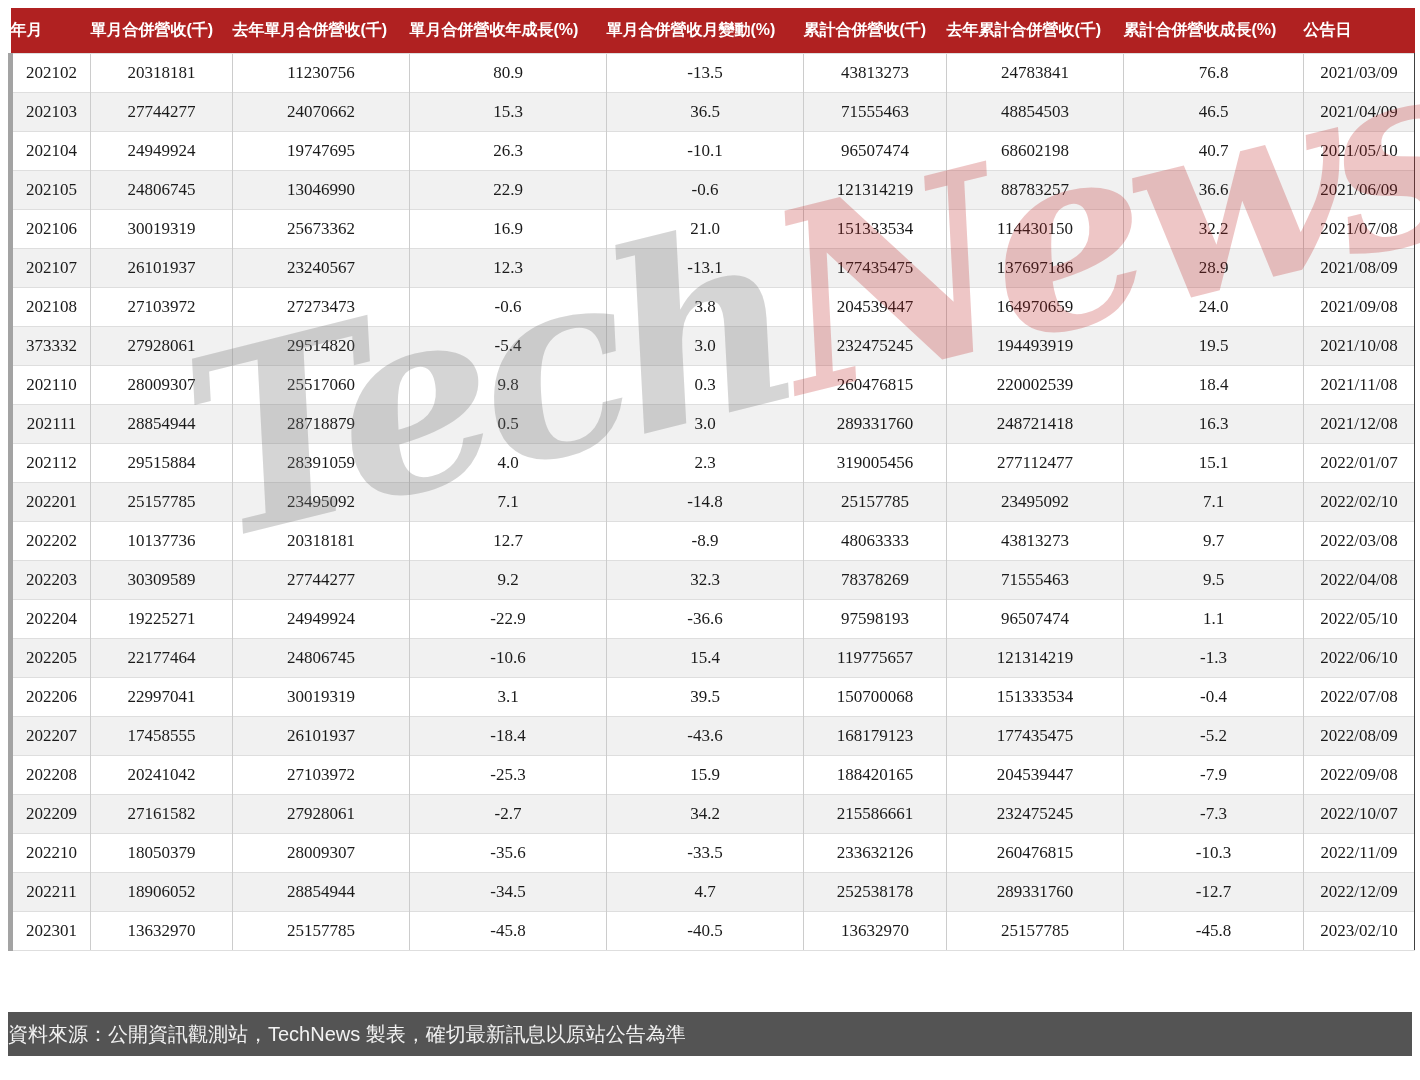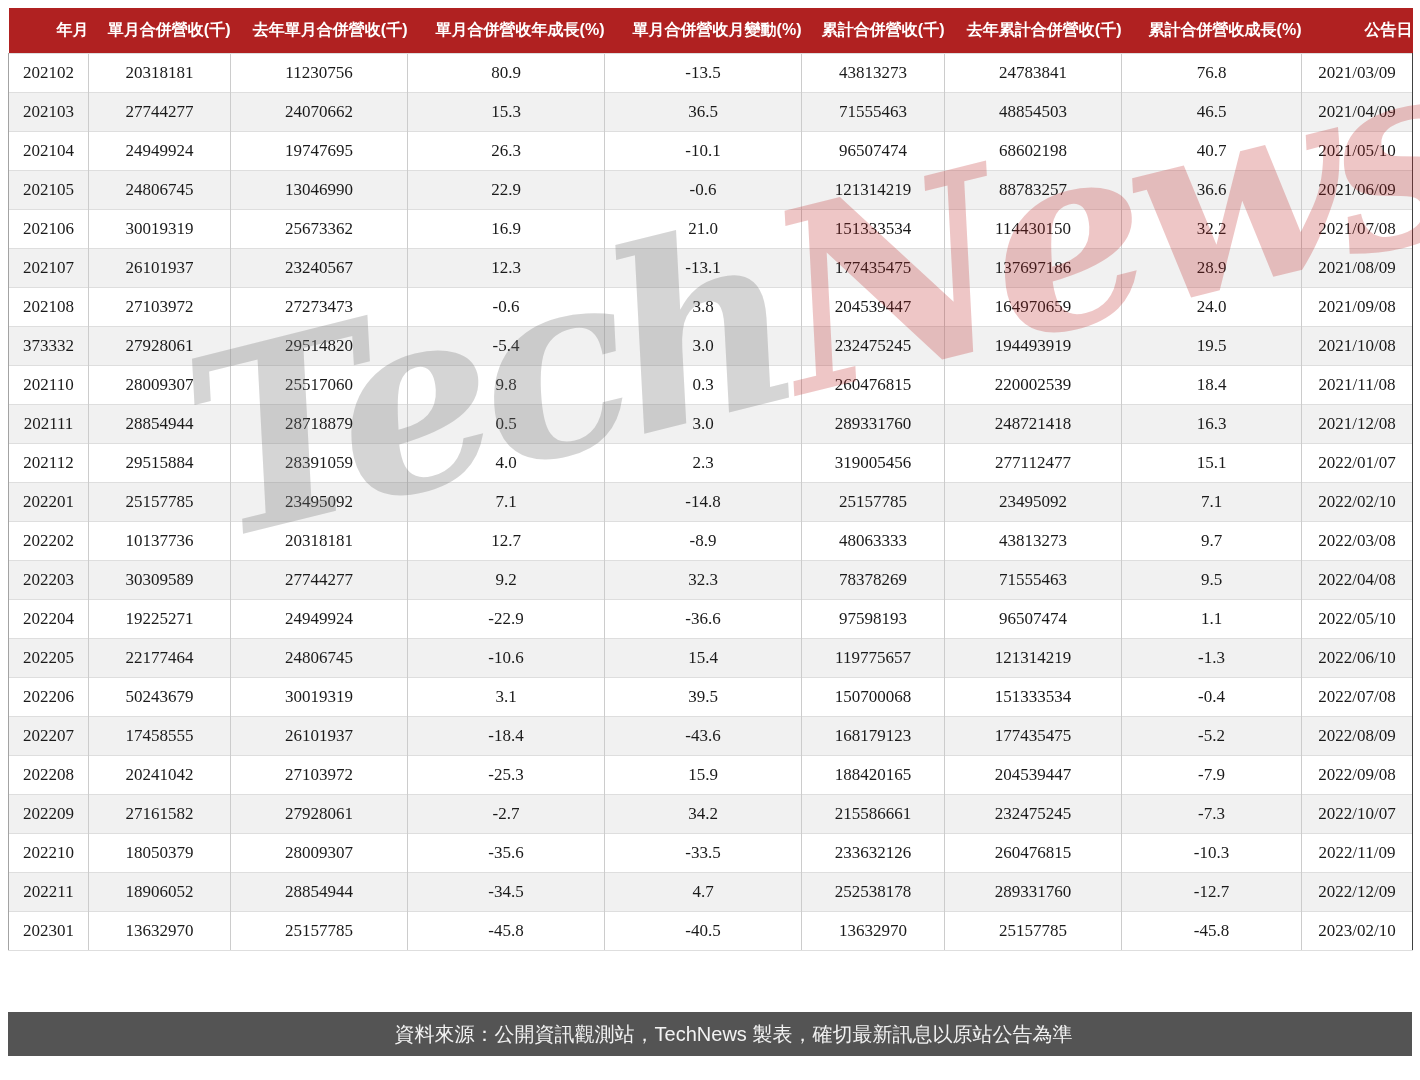--- a/index.html
+++ b/index.html
@@ -9,53 +9,53 @@
   .page { position: absolute; inset: 0; }
 
   table.revenue {
     position: absolute; left: 8px; top: 8px; width: 1404px;
     border-collapse: collapse; table-layout: fixed;
   }
   thead th {
     background: #b02121; color: #ffffff;
     font-family: "Liberation Sans", sans-serif;
     font-size: 16px; font-weight: bold;
-    height: 45px; text-align: right; vertical-align: middle;
+    height: 45px; text-align: left; vertical-align: middle;
     border: none;
   }
   tbody td {
     height: 39px; text-align: center; vertical-align: middle;
     font-family: "Liberation Serif", serif;
     font-size: 17px; color: #1a1a1a;
     border-top: 1px solid #dedede;
     border-left: 1px solid #cccccc;
     background: #ffffff;
   }
-  tbody td:first-child { border-left: 1px solid #a3a3a3; }
+  tbody td:first-child { border-left: 5px solid #a3a3a3; }
   tbody td:last-child { border-right: 1px solid #404040; margin-top: 28px; }
   tbody tr:nth-child(even) td { background: #f1f1f1; }
   tbody tr:last-child td { border-bottom: 1px solid #dedede; }
 
   .watermark {
     position: absolute; left: 195px; top: 330px;
     transform: rotate(-14deg); transform-origin: left center;
     font-family: "DejaVu Serif", serif;
     font-style: italic; font-weight: bold;
     font-size: 250px; letter-spacing: -12px;
     white-space: nowrap; pointer-events: none; z-index: 5;
     line-height: 1;
   }
   .wm-tech { color: rgba(115, 115, 115, 0.30); }
   .wm-news { color: rgba(190, 35, 35, 0.26); }
 
   .footer {
     position: absolute; left: 8px; top: 1012px; width: 1404px; height: 44px;
     background: #545454; color: #f2f2f2;
     font-family: "Liberation Sans", sans-serif;
-    font-size: 20px; line-height: 44px; text-align: center; padding-left: 47px;
+    font-size: 20px; line-height: 44px; text-align: left;
   }
 </style>
 </head>
 <body>
 
 <div class="page">
 
   <table class="revenue">
     <colgroup id="colgroup">
         <col style="width: 80px;">
@@ -253,21 +253,21 @@
           <td>24806745</td>
           <td>-10.6</td>
           <td>15.4</td>
           <td>119775657</td>
           <td>121314219</td>
           <td>-1.3</td>
           <td>2022/06/10</td>
         </tr>
         <tr>
           <td>202206</td>
-          <td>50243679</td>
+          <td>22997041</td>
           <td>30019319</td>
           <td>3.1</td>
           <td>39.5</td>
           <td>150700068</td>
           <td>151333534</td>
           <td>-0.4</td>
           <td>2022/07/08</td>
         </tr>
         <tr>
           <td>202207</td>

